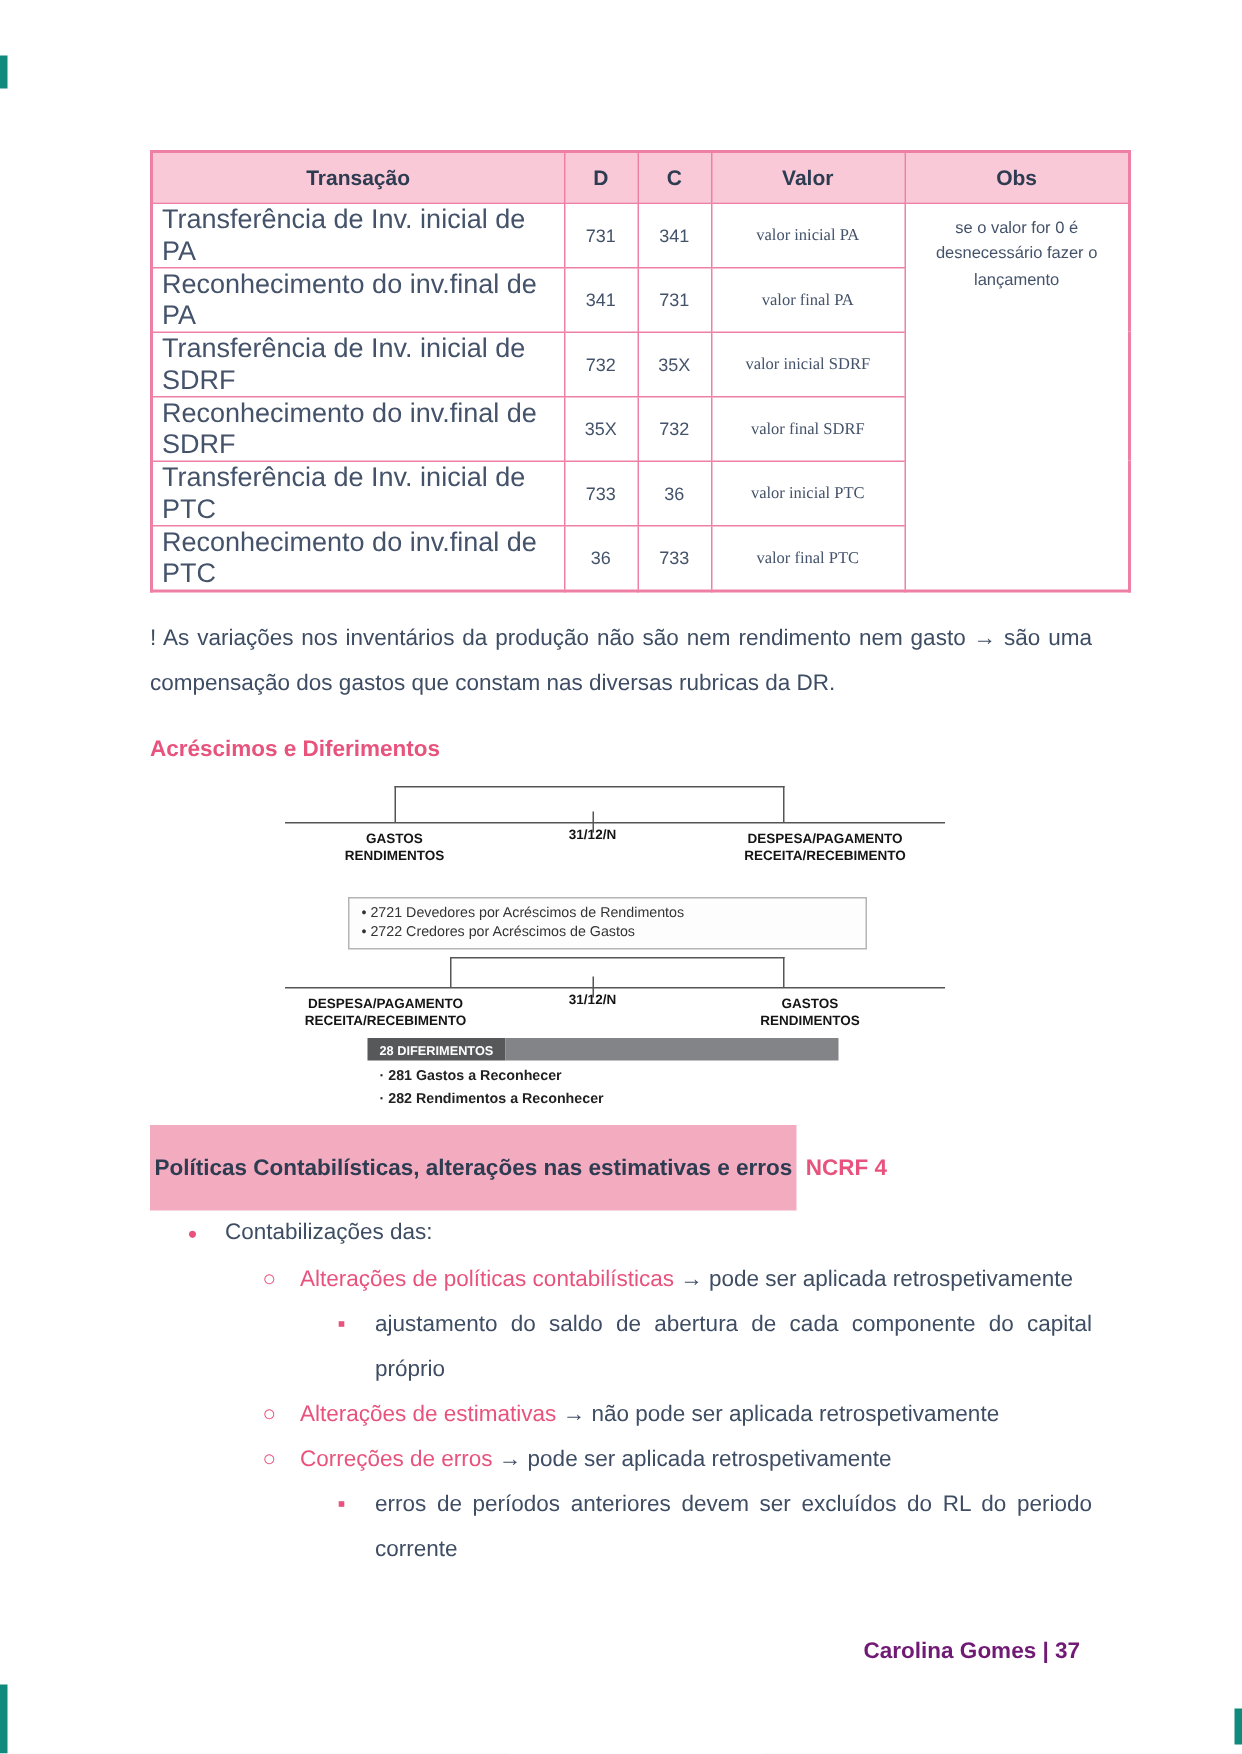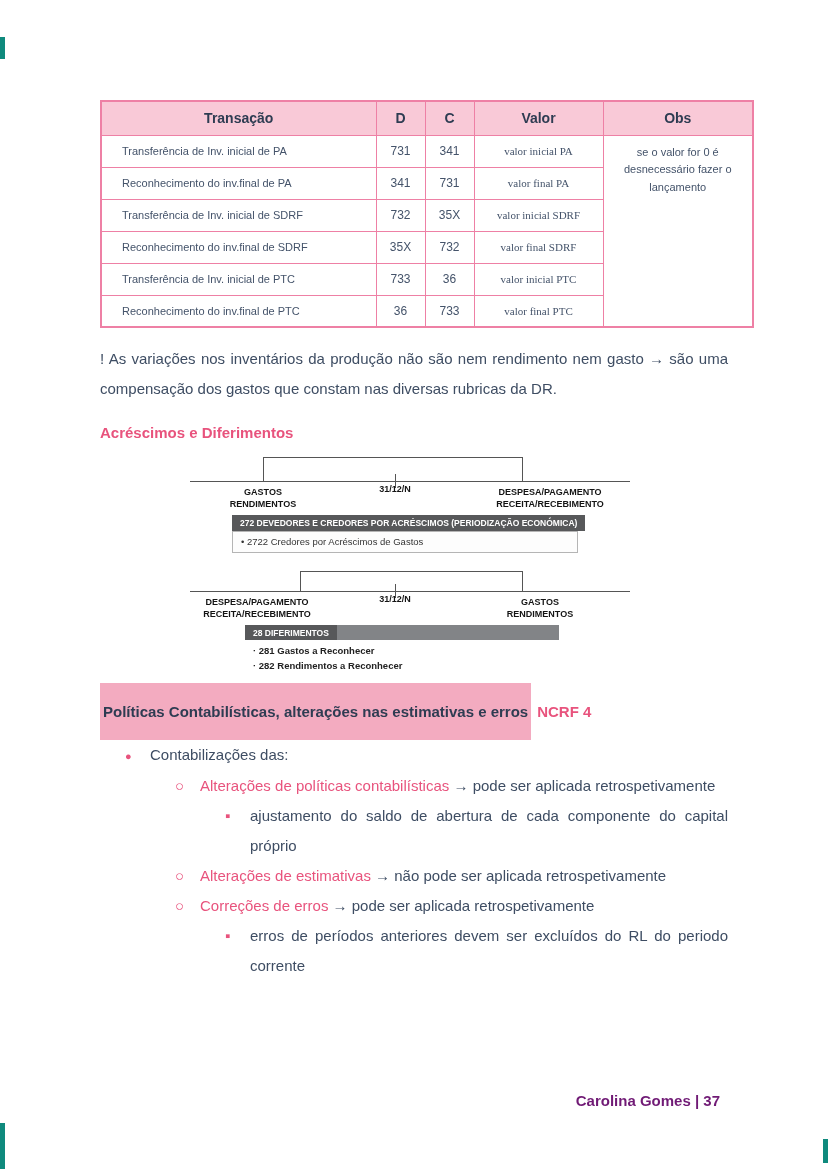--- a/index.html
+++ b/index.html
@@ -17,21 +17,21 @@
   
   .acct-table { margin-top:100px; width:652px; border-collapse:collapse;
                 border:2px solid #ee80a5; table-layout:fixed; }
   .acct-table th, .acct-table td { border:1px solid #ee80a5; }
   .acct-table th { background:#f9c9d7; color:#2e3c52; font-size:14px; font-weight:bold; height:34px; }
   .acct-table td { height:32px; color:#44536a; }
   .col-trans { width:275px; }
   .col-d, .col-c { width:49px; }
   .col-valor { width:129px; }
   .col-obs { width:150px; }
-  .c-trans { text-align:left; padding:0 20px; font-size:11px; }
+  .c-trans { text-align:left; padding:0 6px; font-size:18px; }
   .c-d, .c-c { text-align:center; font-size:12px; }
   .c-valor { text-align:center; font-size:11px;font-family:Liberation Serif, serif; }
   .c-obs { text-align:center; vertical-align:top; padding:8px 12px; font-size:11px; line-height:1.6; }
 
   .note { margin-top:16px; font-size:15px; line-height:30px; text-align:justify; }
 
   .sec1-title { margin-top:20px; color:#e8537d; font-weight:bold; font-size:15px; }
 
   
   .diagram { margin:12px 0 0 90px; width:440px; }
@@ -161,22 +161,22 @@
 
       <div class="d-top">
         <div class="bracket bracket-t"></div>
         <div class="axis axis-t"></div>
         <div class="tick tick-t"></div>
         <div class="d-label lblL-t">GASTOS
 RENDIMENTOS</div>
         <div class="d-label lblC-t">31/12/N</div>
         <div class="d-label lblR-t">DESPESA/PAGAMENTO
 RECEITA/RECEBIMENTO</div>
-        <div class="bar272">272 DEVEDORES E CREDORES POR ACRÉSCIMOS (PERIODIZAÇÃO ECONÓMICA)</div>
         <div class="box272">
+          <div>• 2721 Devedores por Acréscimos de Rendimentos</div>
           <div>• 2722 Credores por Acréscimos de Gastos</div>
         </div>
       </div>
 
       <div class="d-bot">
         <div class="bracket bracket-b"></div>
         <div class="axis axis-b"></div>
         <div class="tick tick-b"></div>
         <div class="d-label lblL-b">DESPESA/PAGAMENTO
 RECEITA/RECEBIMENTO</div>

